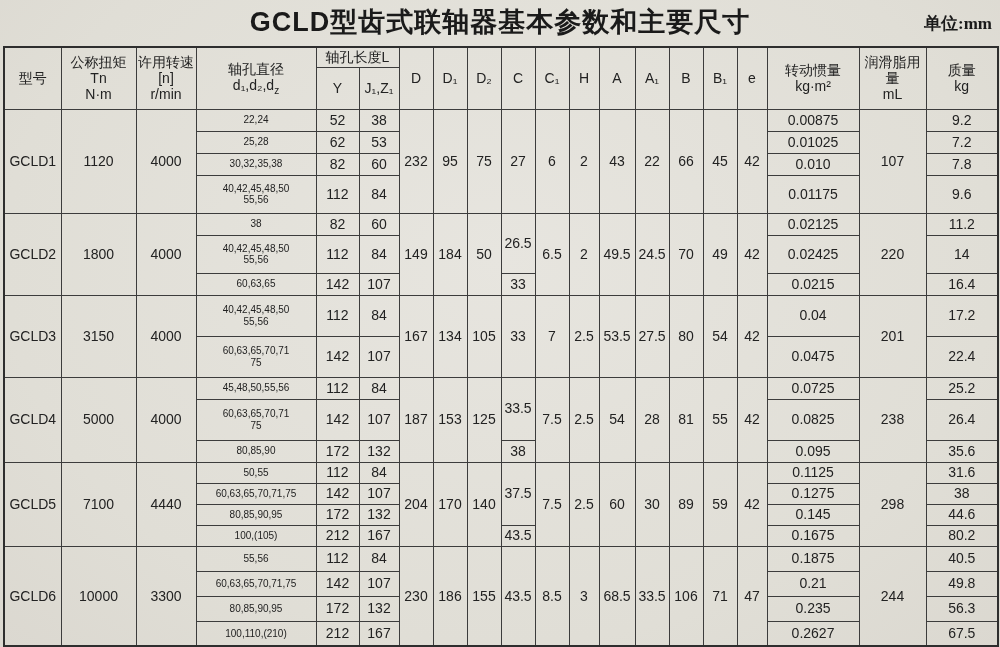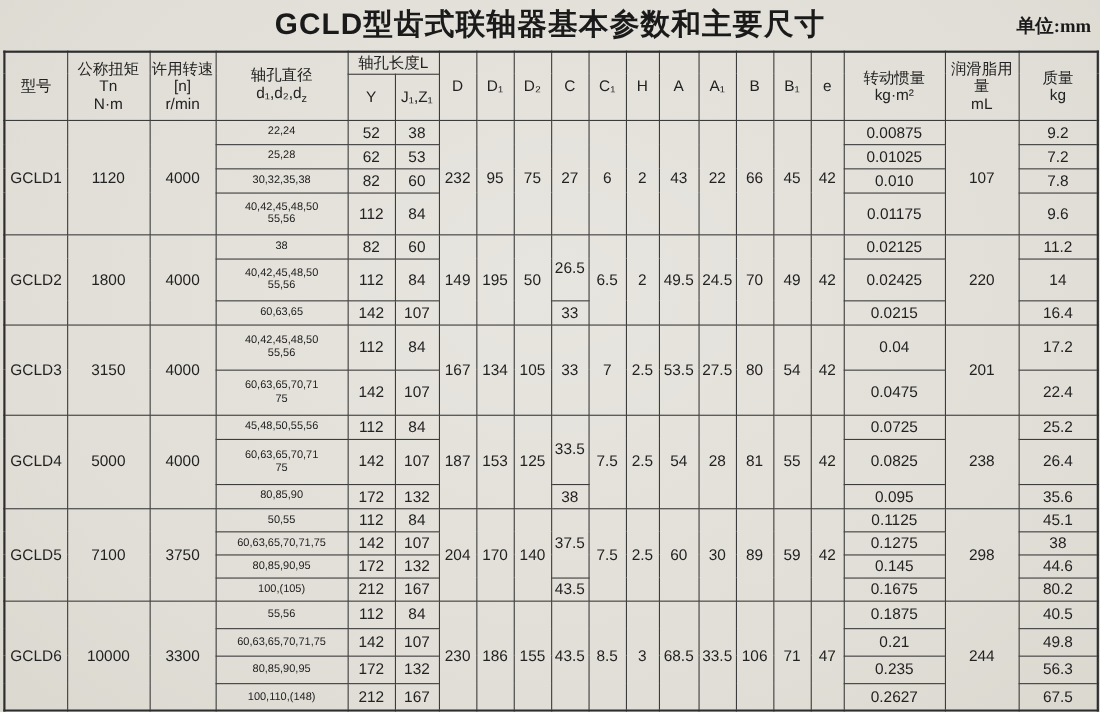--- a/index.html
+++ b/index.html
@@ -166,21 +166,21 @@
     </tr>
 
     <tr class="rh22">
       <td rowspan="3">GCLD2</td>
       <td rowspan="3">1800</td>
       <td rowspan="3">4000</td>
       <td class="bore">38</td>
       <td>82</td>
       <td>60</td>
       <td rowspan="3">149</td>
-      <td rowspan="3">195</td>
+      <td rowspan="3">184</td>
       <td rowspan="3">50</td>
       <td rowspan="2">26.5</td>
       <td rowspan="3">6.5</td>
       <td rowspan="3">2</td>
       <td rowspan="3">49.5</td>
       <td rowspan="3">24.5</td>
       <td rowspan="3">70</td>
       <td rowspan="3">49</td>
       <td rowspan="3">42</td>
       <td>0.02125</td>
@@ -271,38 +271,38 @@
       <td>172</td>
       <td>132</td>
       <td>38</td>
       <td>0.095</td>
       <td>35.6</td>
     </tr>
 
     <tr class="rh21">
       <td rowspan="4">GCLD5</td>
       <td rowspan="4">7100</td>
-      <td rowspan="4">3750</td>
+      <td rowspan="4">4440</td>
       <td class="bore">50,55</td>
       <td>112</td>
       <td>84</td>
       <td rowspan="4">204</td>
       <td rowspan="4">170</td>
       <td rowspan="4">140</td>
       <td rowspan="3">37.5</td>
       <td rowspan="4">7.5</td>
       <td rowspan="4">2.5</td>
       <td rowspan="4">60</td>
       <td rowspan="4">30</td>
       <td rowspan="4">89</td>
       <td rowspan="4">59</td>
       <td rowspan="4">42</td>
       <td>0.1125</td>
       <td rowspan="4">298</td>
-      <td>45.1</td>
+      <td>31.6</td>
     </tr>
     <tr class="rh21">
       <td class="bore">60,63,65,70,71,75</td>
       <td>142</td>
       <td>107</td>
       <td>0.1275</td>
       <td>38</td>
     </tr>
     <tr class="rh21">
       <td class="bore">80,85,90,95</td>
@@ -350,21 +350,21 @@
       <td>49.8</td>
     </tr>
     <tr class="rh25">
       <td class="bore">80,85,90,95</td>
       <td>172</td>
       <td>132</td>
       <td>0.235</td>
       <td>56.3</td>
     </tr>
     <tr class="rh25">
-      <td class="bore">100,110,(148)</td>
+      <td class="bore">100,110,(210)</td>
       <td>212</td>
       <td>167</td>
       <td>0.2627</td>
       <td>67.5</td>
     </tr>
 
   </tbody>
 </table>
 </div>
 

